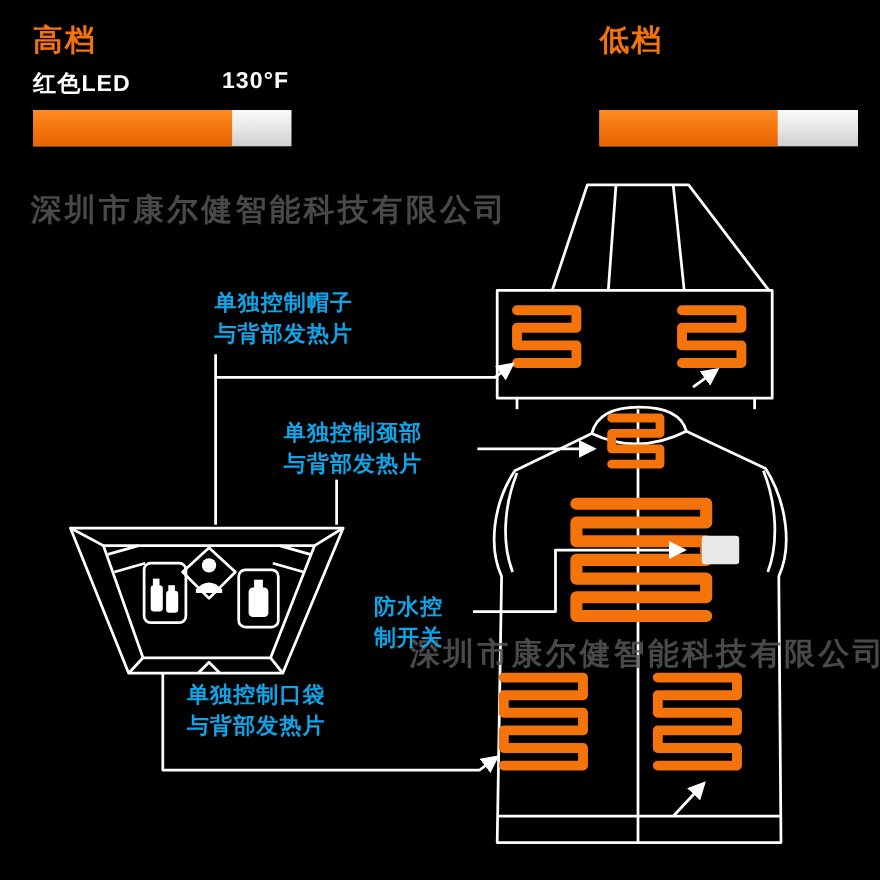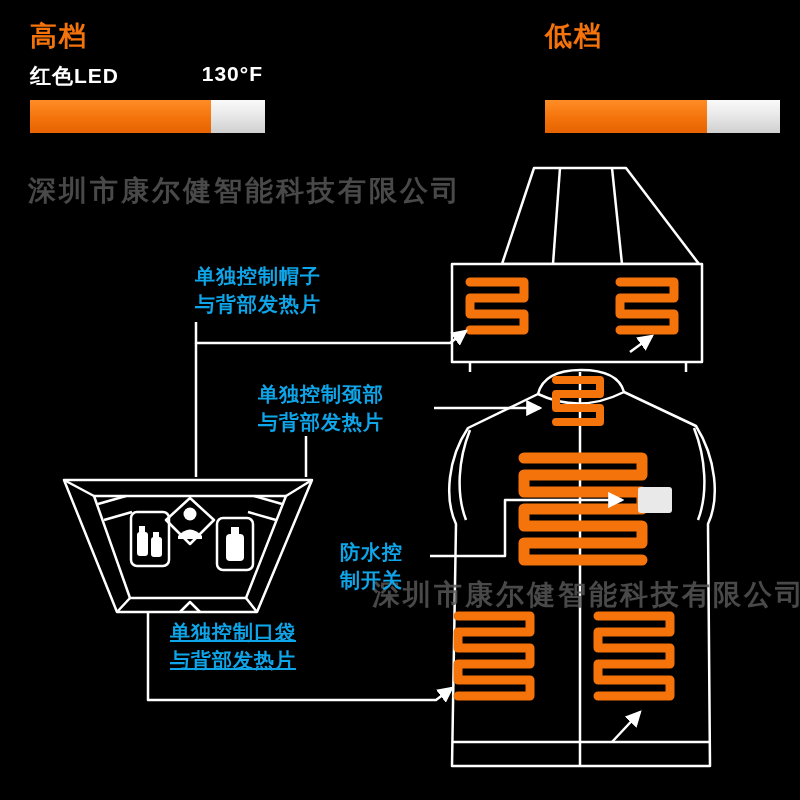--- a/index.html
+++ b/index.html
@@ -34,21 +34,21 @@
   #wm1{left:28px;top:172px;}
   #wm2{left:372px;top:576px;}
   
   .callout{
     position:absolute;color:#0ea5e9;font-size:20px;font-weight:bold;
     line-height:28px;letter-spacing:1px;white-space:nowrap;
   }
   #co-hat{left:195px;top:262px;}
   #co-neck{left:258px;top:380px;}
   #co-switch{left:340px;top:538px;text-align:center;}
-  #co-pocket{left:170px;top:618px;text-decoration:underline;}
+  #co-pocket{left:170px;top:618px;}
   
   #diagram{position:absolute;left:0;top:0;}
   .outline{stroke:#fff;stroke-width:2.5;fill:none;stroke-linejoin:round;}
   .solid{stroke:#fff;stroke-width:2.5;fill:#000;stroke-linejoin:round;}
   .pad{stroke:var(--accent,#f4730b);fill:none;stroke-linejoin:round;stroke-linecap:round;}
   .cline{stroke:#fff;stroke-width:2.5;fill:none;stroke-linejoin:round;}
 </style>
 </head>
 <body>
 

